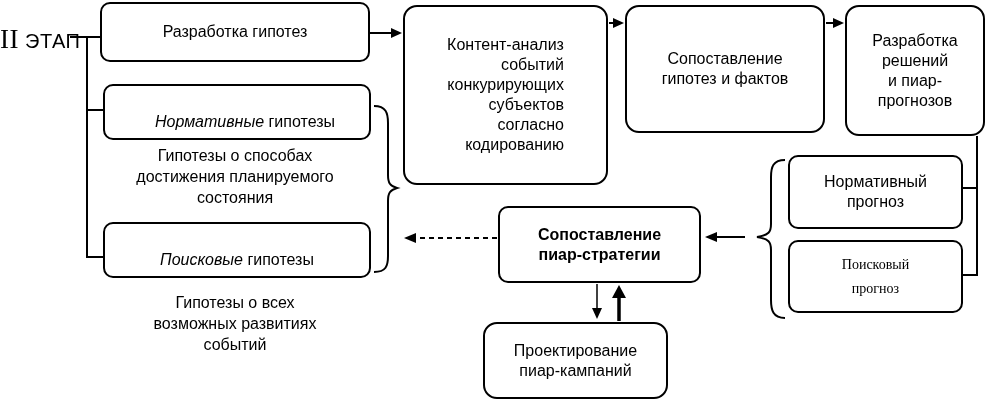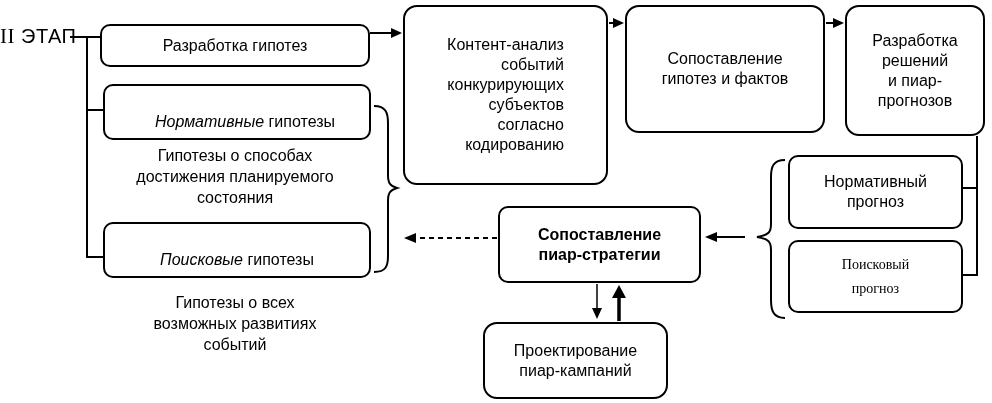--- a/index.html
+++ b/index.html
@@ -15,38 +15,38 @@
     text-align:center; font-size:16px; line-height:20px;
     white-space:pre-line;
   }
   .caption {
     position:absolute; text-align:center; font-size:16px; line-height:21px;
     white-space:pre-line;
   }
   .stage-label {
     position:absolute; left:0; top:24px; font-size:20px; letter-spacing:0.5px;
   }
-  .stage-label .numeral { font-family:"Liberation Serif", serif; font-size:21px; }
+  .stage-label .numeral { font-family:"Liberation Serif", serif; font-size:27px; }
   .italic { font-style:italic; }
   .bold { font-weight:bold; }
   .serif { font-family:"Liberation Serif", serif; font-size:14px; line-height:24px; }
   .big-radius { border-radius:14px; }
   svg.overlay { position:absolute; left:0; top:0; pointer-events:none; }
 </style>
 </head>
 <body>
 
 <div class="canvas">
 
   <div class="stage-label">
     <span class="numeral">II</span>
     <span>ЭТАП</span>
   </div>
 
-  <div class="box" style="left:100px; top:24px; width:270px; height:43px;">
+  <div class="box" style="left:100px; top:2px; width:270px; height:60px;">
     <span>Разработка гипотез</span>
   </div>
 
   <div class="box" style="left:103px; top:84px; width:268px; height:56px;padding-left:16px;">
     <span>
       <span class="italic">Нормативные</span><span> гипотезы</span>
     </span>
   </div>
 
   <div class="caption" style="left:105px; top:145px; width:260px;">Гипотезы о способах

